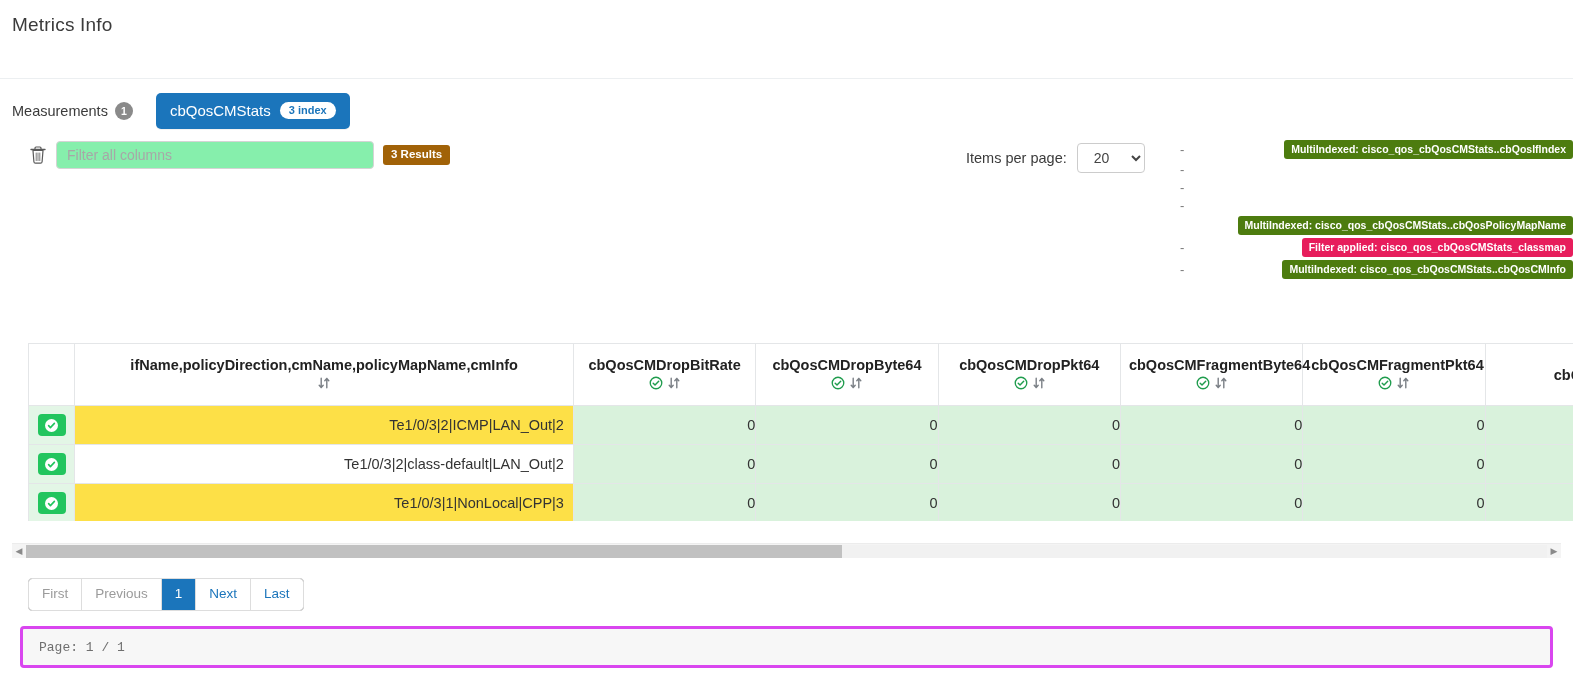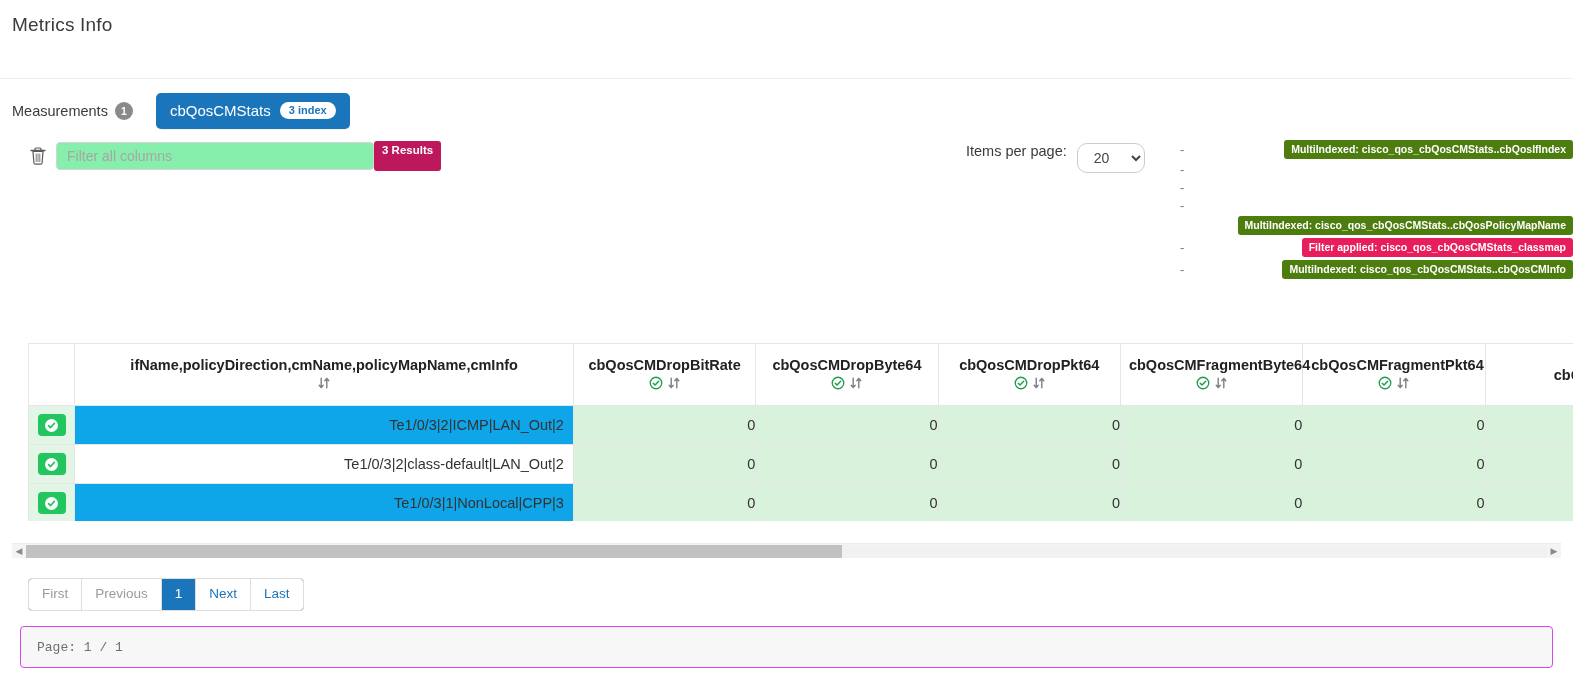--- a/index.html
+++ b/index.html
@@ -98,43 +98,44 @@
     border: 1px solid #d4d4d4;
     border-radius: 4px;
     padding: 3px 10px;
     font-size: 14px;
     color: #555;
     outline: none;
     background: #86efac;
   }
   .filter-input::placeholder { color: #a7a7a7; }
   .results-badge {
-    background: #be185d;
+    margin-left: 9px;
+    background: #a16207;
     color: #ffffff;
     font-size: 11.5px;
     font-weight: 700;
     border-radius: 3px;
-    padding: 4px 8px 14px 8px;
+    padding: 4px 8px 5px 8px;
     line-height: 1;
     white-space: nowrap;
   }
 
   .perpage {
     position: absolute;
     left: 966px; top: 8px;
     display: flex;
-    align-items: flex-start;
+    align-items: center;
     font-size: 14.5px;
     color: #3b3b3b;
   }
   .perpage select {
     margin-left: 10px;
     width: 68px; height: 30px;
     border: 1px solid #cccccc;
-    border-radius: 10px;
+    border-radius: 4px;
     background: #fff;
     font-size: 14px;
     color: #444;
     padding-left: 12px;
     font-family: "Liberation Sans", sans-serif;
   }
 
   
   .badge-stack {
     position: absolute;
@@ -218,21 +219,21 @@
     color: #333;
     font-size: 14.5px;
   }
   tbody td.sel-cell {
     background: #e3f6e6;
     text-align: center;
     padding: 0;
     width: 44px;
   }
   tbody td.key-cell {
-    background: #0ea5e9;
+    background: #fde047;
     text-align: right;
     padding-right: 9px;
   }
   tbody tr:nth-child(2) td.key-cell { background: #ffffff; }
   .sel-btn {
     width: 28px; height: 22px;
     background: #22c55e;
     border-radius: 4px;
     display: inline-flex;
     align-items: center;
@@ -305,21 +306,21 @@
     color: #ffffff;
     font-weight: 400;
   }
 
   
   .statusbox {
     position: absolute;
     left: 20px; top: 626px;
     width: 1533px; height: 42px;
     background: #f7f7f7;
-    border: 1px solid #d946ef;
+    border: 3px solid #d946ef;
     border-radius: 4px;
     display: flex;
     align-items: center;
     padding-left: 16px;
     font-family: "Liberation Mono", monospace;
     font-size: 13px;
     color: #6f6f6f;
   }
 </style>
 </head>

